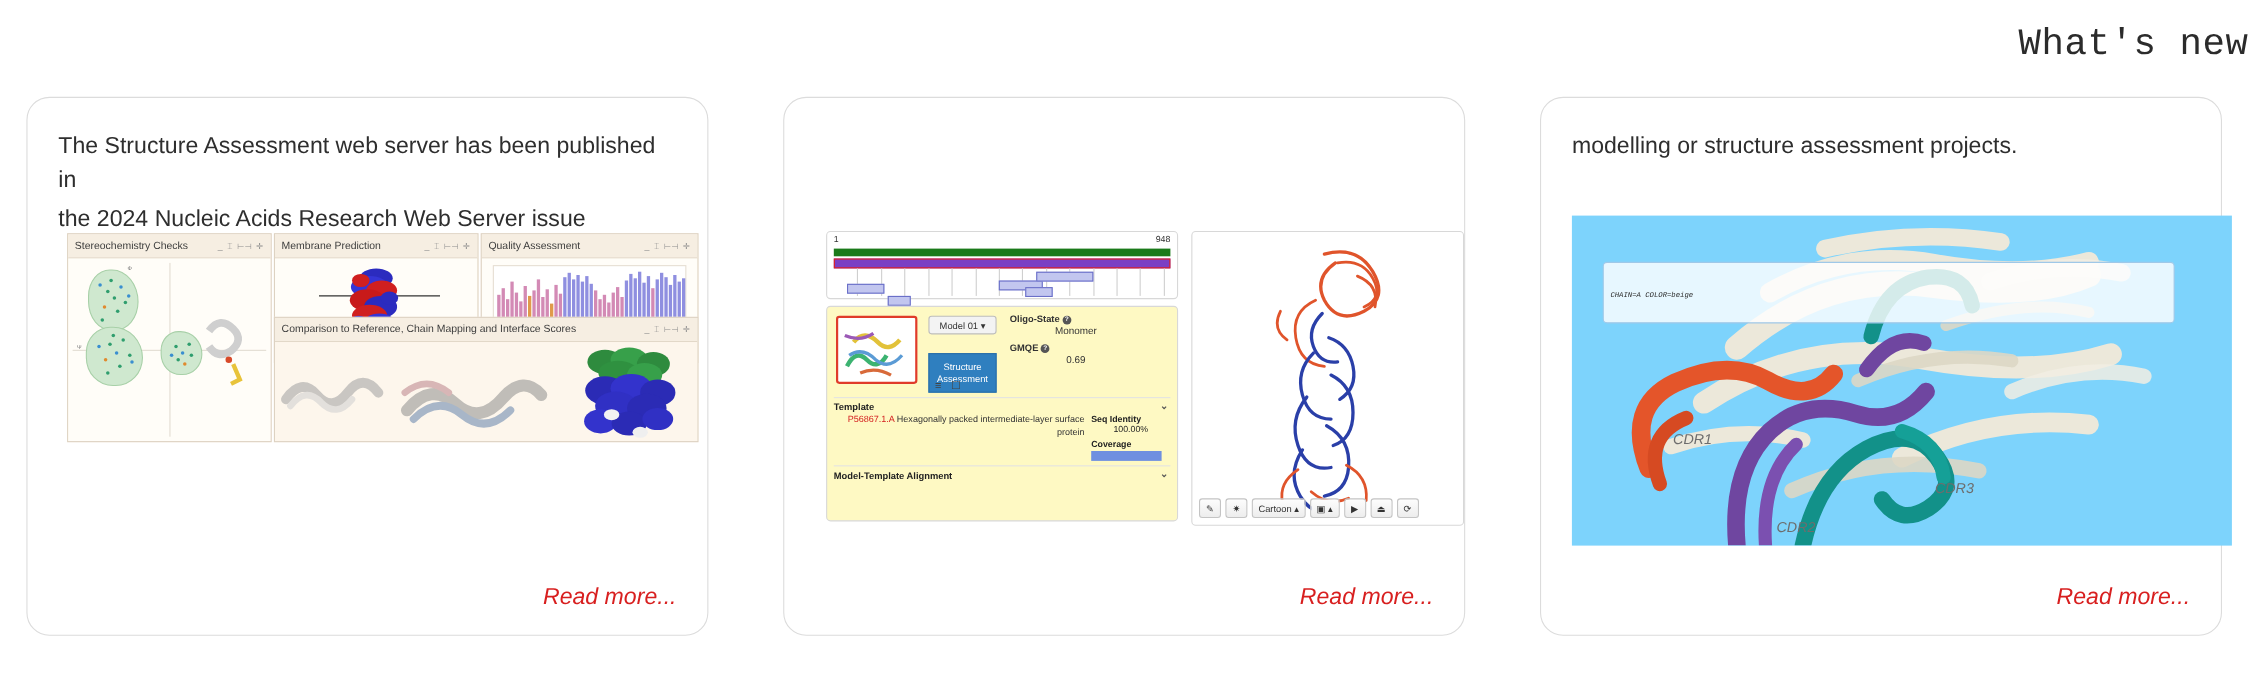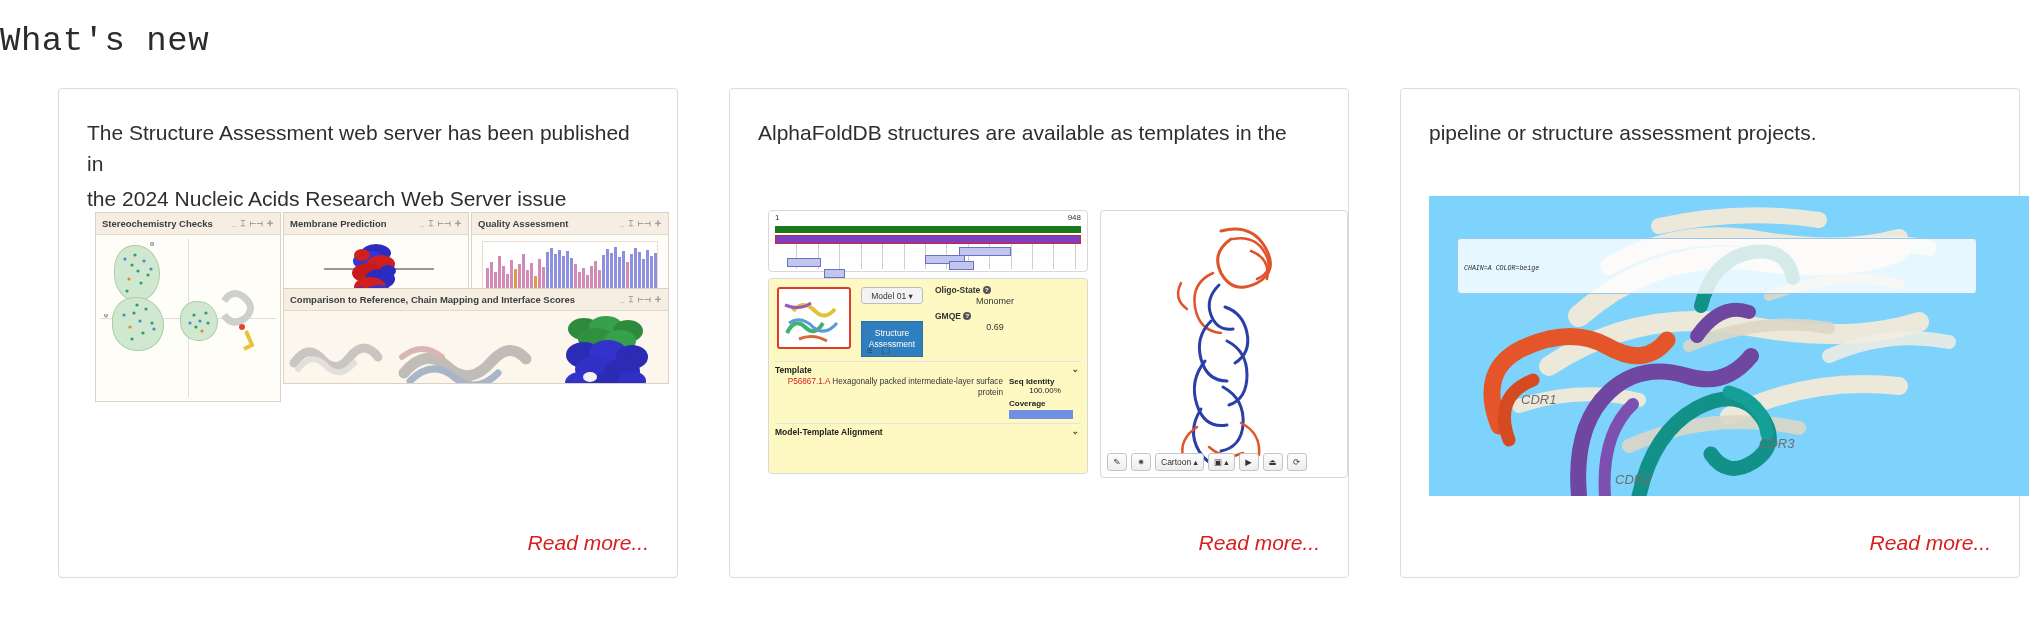--- a/index.html
+++ b/index.html
@@ -7,41 +7,40 @@
     margin: 0; padding: 0;
     width: 2044px; height: 624px;
     background: #ffffff;
     font-family: "Liberation Sans", sans-serif;
     overflow: hidden;
   }
   .page { position: relative; width: 2044px; height: 624px; background:#fff; }
 
   .page-title {
     position:absolute; top: 22px; left:0; width:2044px;
-    text-align:left;
+    text-align:right;
     font-family: "Liberation Mono", monospace;
     font-size: 34px;
     font-weight: 400;
     color: #2b2b2b;
     letter-spacing: 0.5px;
   }
 
   .cards {
     position:absolute; top: 88px; left: 0; width: 2044px;
     display:flex; justify-content: space-between;
     padding: 0 24px;
   }
   .card {
     width: 620px; height: 490px;
     border: 1px solid #dcdcdc;
-    border-radius: 4px;
+    border-radius: 21px;
     background:#fff;
     position:relative;
     padding: 28px 28px 36px 28px;
-    margin-left: 34px;
   }
   .card-text {
     font-size: 21px;
     line-height: 31px;
     color: #2e2e2e;
     margin: 0 0 4px 0;
   }
   .read-more {
     position:absolute;
     right: 28px; bottom: 22px;
@@ -58,34 +57,33 @@
     height: 280px;
   }
 
   
   .sa-wrap { position:absolute; left:8px; top: 8px; width:574px; height:262px; }
   .panel {
     position:absolute;
     background:#fdf6ec;
     border:1px solid #ddd2c2;
     overflow:hidden;
-    font-weight:bold;
   }
   .panel-head {
     height:22px; background:#f6eee2; border-bottom:1px solid #e2d8c8;
     display:flex; align-items:center; padding:0 6px;
     font-size:9.5px; color:#3d3d3d; white-space:nowrap;
   }
   .panel-head .ctrls { margin-left:auto; font-size:8px; color:#8d8d8d; letter-spacing:1px;}
   .panel-body { position:absolute; top:22px; left:0; right:0; bottom:0; }
 
   .p1 { left:0; top:0; width:186px; height:190px; }
   .p2 { left:188px; top:0; width:186px; height:118px; }
   .p3 { left:376px; top:0; width:198px; height:118px; }
-  .p4 { left:188px; top:76px; width:386px; height:96px; }
+  .p4 { left:188px; top:76px; width:386px; height:114px; }
 
   
   .rama { position:absolute; inset:0; background:#fffdf8; }
   .rama .blob { position:absolute; background:#cfe8cf; border:1px solid #a8d0a8; border-radius:45% 55% 50% 50%; }
   .rama .axis { position:absolute; background:#e3ddd2; }
   .rama-lbl { position:absolute; font-size:5px; color:#777; }
 
   
   .memb { position:absolute; inset:0; background:#fffdf8; }
 
@@ -367,21 +365,20 @@
             </div>
           </div>
 
         </div>
       </div>
 
       <a class="read-more">Read more...</a>
     </div>
 
     <div class="card">
-      <p class="card-text">AlphaFoldDB structures are available as templates in the</p>
 
       <div class="media">
         <div class="sm-wrap">
 
           <div class="sm-left">
 
             <div class="sm-track">
               <span class="num" style="left:6px;">1</span>
               <span class="num" style="right:6px;">948</span>
               <div class="sm-bar-green"></div>
@@ -492,21 +489,21 @@
             </div>
           </div>
 
         </div>
       </div>
 
       <a class="read-more">Read more...</a>
     </div>
 
     <div class="card">
-      <p class="card-text">pipeline or structure assessment projects.</p>
+      <p class="card-text">modelling or structure assessment projects.</p>
 
       <div class="media">
         <div class="an-wrap">
           <svg width="600" height="300" style="position:absolute;left:0;top:0;">
 
             <g stroke="#ece8da" fill="none" stroke-linecap="round">
               <path d="M150 120 q80 -70 180 -56 q90 12 140 -10" stroke-width="22"></path>
               <path d="M120 170 q90 -60 200 -40 q100 18 170 -4" stroke-width="20"></path>
               <path d="M180 70 q70 -40 150 -26 q80 14 140 -2" stroke-width="18"></path>
               <path d="M230 30 q80 -18 160 -6" stroke-width="16"></path>

